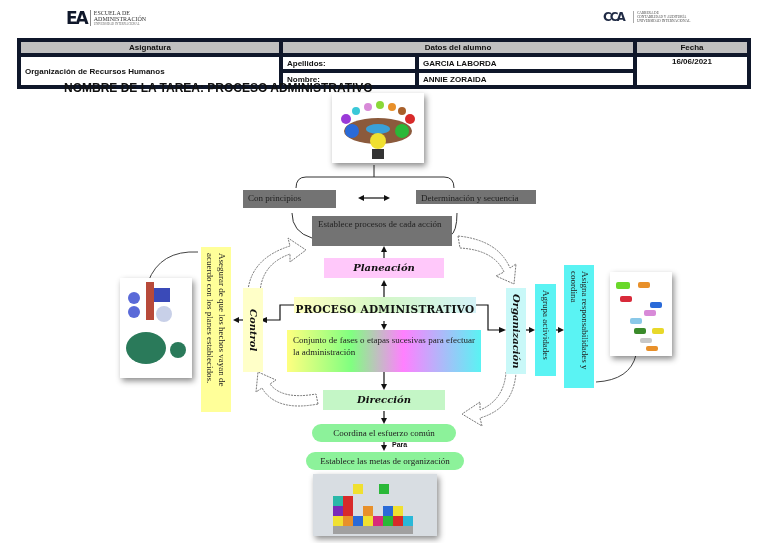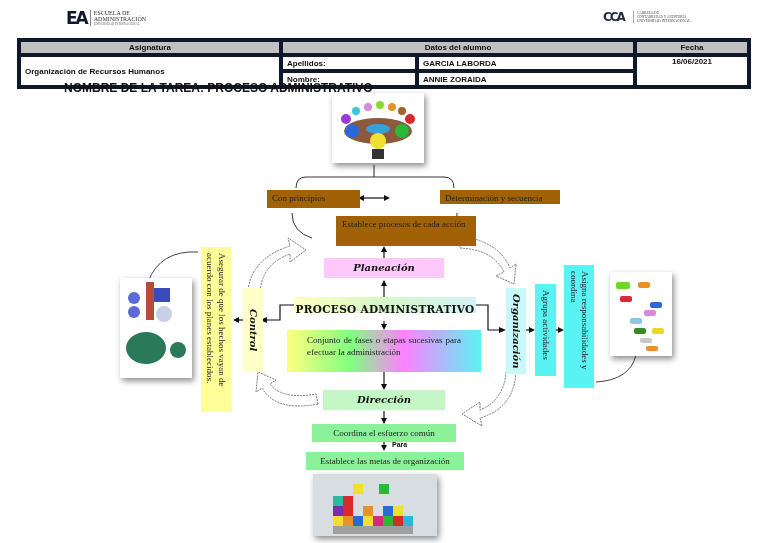--- a/index.html
+++ b/index.html
@@ -19,23 +19,23 @@
   table.hdr { position:absolute; left:17px; top:38px; width:734px; border-collapse:collapse; font-size:8px; }
   table.hdr td { border:4px solid #0f172a; padding:0 4px; height:12px; }
   table.hdr .th { background:#c0c0c0; font-weight:bold; text-align:center; height:11px; }
   table.hdr .bold { font-weight:bold; }
   .task { left:64px; top:81px; font-size:12px; font-weight:bold; }
 
   
   .pic { background:#fff; box-shadow:2px 3px 6px rgba(0,0,0,0.45); overflow:hidden; }
   
   .box { font-family:"Liberation Serif", serif; font-size:9px; color:#222; box-sizing:border-box; }
-  .pink { background:#a16207;margin-left:24px; }
+  .pink { background:#737373; }
   .lpink { background:#ffc8fa; }
-  .green { background:#8cf29a; }
+  .green { background:#8cf29a;border-radius:9px; }
   .lgreen { background:#c4f6c6; }
   .yellow { background:#ffff99; }
   .lyellow { background:#ffffc8; }
   .cyan { background:#5af3f3; }
   .lcyan { background:#c9f8f8; }
   .script { font-family:"DejaVu Serif", serif; font-style:italic; font-weight:bold; font-size:10px; color:#111; text-align:center; }
   .vert { writing-mode:vertical-rl; }
 </style>
 </head>
 <body>
@@ -148,21 +148,21 @@
     <rect x="40" y="56" width="12" height="10" fill="#333"></rect>
   </svg>
 </div>
 
 <div class="abs box pink" style="left:243px;top:190px;width:93px;height:18px;padding:3px 5px;">Con principios</div>
 <div class="abs box pink" style="left:416px;top:190px;width:120px;height:14px;padding:3px 5px;">Determinación y secuencia</div>
 <div class="abs box pink" style="left:312px;top:216px;width:140px;height:30px;padding:3px 6px;line-height:11px;text-align:justify;">Establece procesos de cada acción</div>
 <div class="abs box lpink script" style="left:324px;top:258px;width:120px;height:20px;line-height:20px;">Planeación</div>
 
 <div class="abs box script" style="left:294px;top:297px;width:182px;height:16px;line-height:24px;font-size:10.5px;font-style:normal;letter-spacing:0.3px;background:linear-gradient(90deg,#ffffc0,#d4f7c8 50%,#d4f2f7);">PROCESO ADMINISTRATIVO</div>
-<div class="abs box" style="left:287px;top:330px;width:194px;height:42px;padding:4px 20px;line-height:12px;text-align:justify;background:linear-gradient(90deg,#ffff80,#80ff80 33%,#ff80ff 60%,#5af3f3);">Conjunto de fases o etapas sucesivas para efectuar la administración</div>
+<div class="abs box" style="left:287px;top:330px;width:194px;height:42px;padding:4px 6px;line-height:12px;text-align:justify;background:linear-gradient(90deg,#ffff80,#80ff80 33%,#ff80ff 60%,#5af3f3);">Conjunto de fases o etapas sucesivas para efectuar la administración</div>
 
 <div class="abs box lyellow script vert" style="left:243px;top:288px;width:20px;height:84px;line-height:20px;">Control</div>
 <div class="abs box yellow vert" style="left:201px;top:247px;width:30px;height:165px;padding:6px 3px;line-height:12px;">Asegurar de que los hechos vayan de acuerdo con los planes establecidos.</div>
 
 <div class="abs box lcyan script vert" style="left:506px;top:288px;width:20px;height:86px;line-height:20px;">Organización</div>
 <div class="abs box cyan vert" style="left:535px;top:284px;width:21px;height:92px;padding:6px 3px;line-height:14px;">Agrupa actividades</div>
 <div class="abs box cyan vert" style="left:564px;top:265px;width:30px;height:123px;padding:6px 4px;line-height:11px;">Asigna responsabilidades y coordina</div>
 
 <div class="abs box lgreen script" style="left:323px;top:390px;width:122px;height:20px;line-height:20px;">Dirección</div>
 <div class="abs box green" style="left:312px;top:424px;width:144px;height:18px;line-height:18px;text-align:center;">Coordina el esfuerzo común</div>

